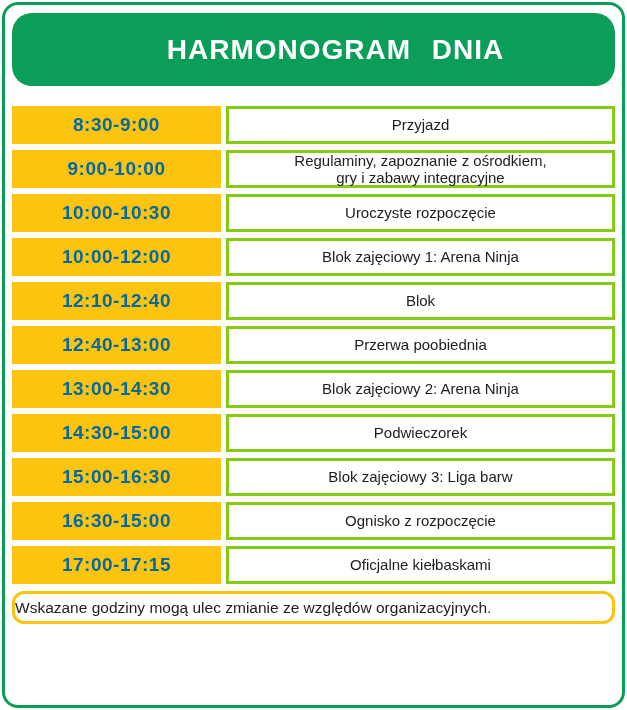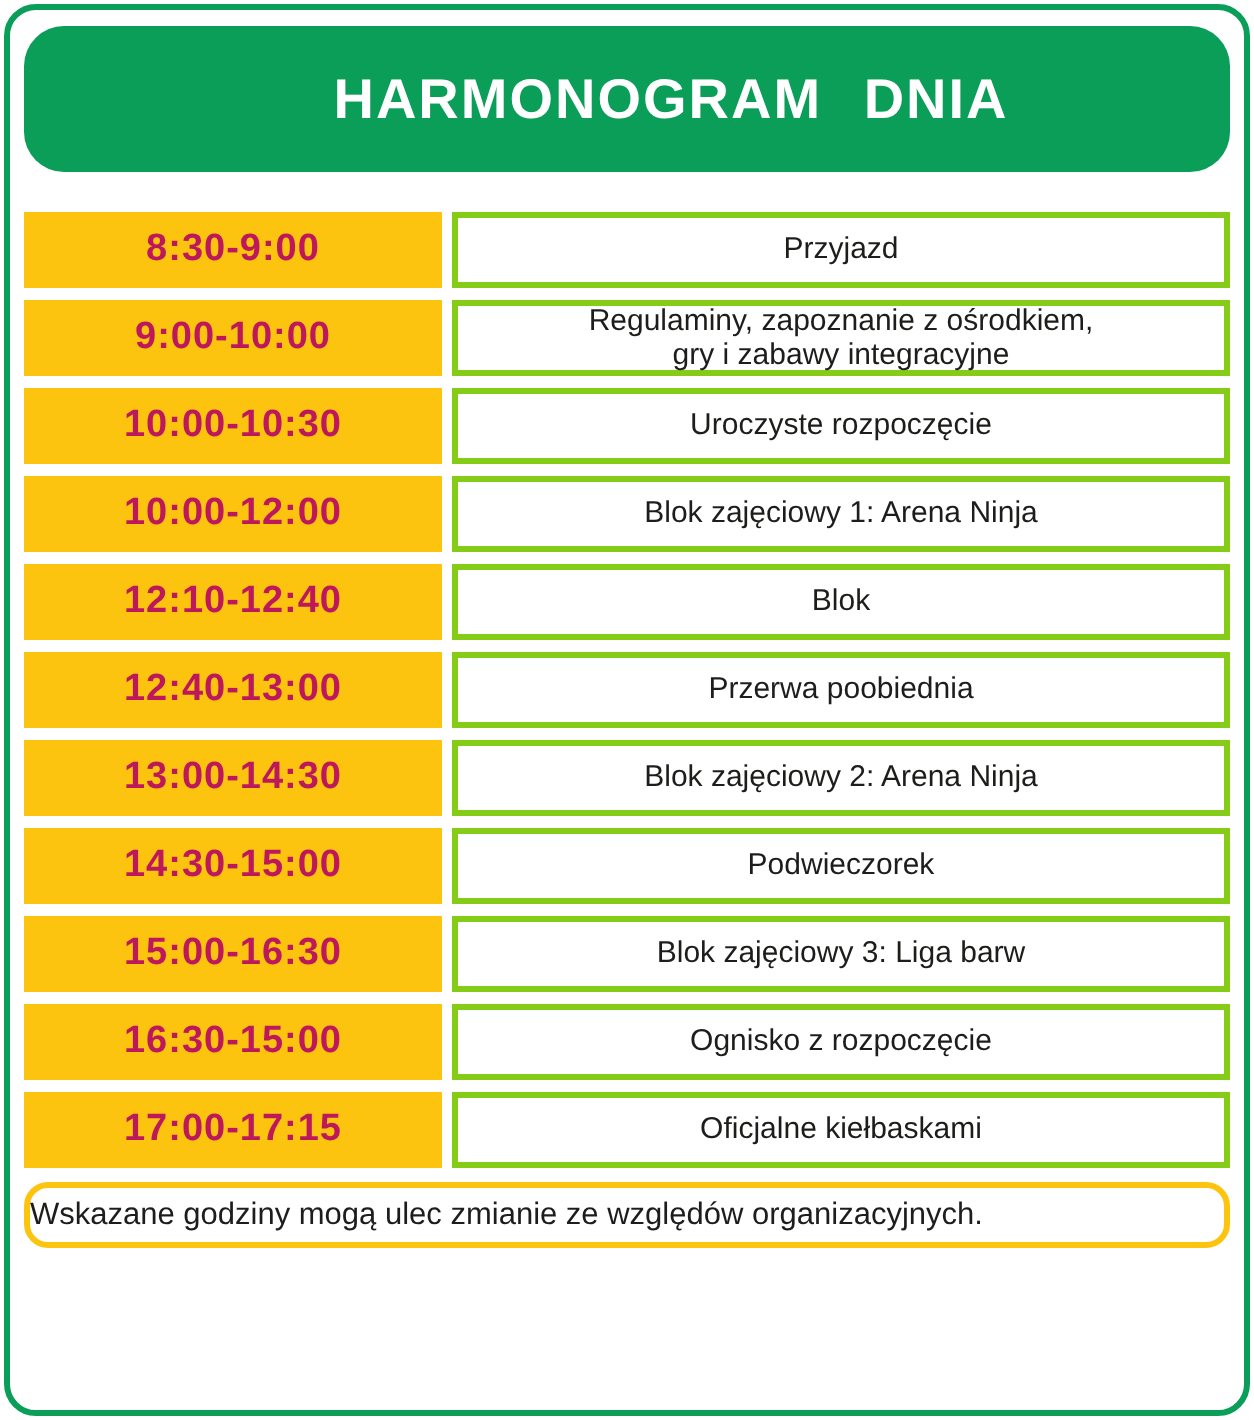--- a/index.html
+++ b/index.html
@@ -58,21 +58,21 @@
     gap: 6px;
   }
   .schedule-row {
     display: flex;
     gap: 5px;
     height: 38px;
   }
   .time-cell {
     width: 209px;
     background: #fdc40f;
-    color: #be185d;
+    color: #0369a1;
     font-size: 19px;
     font-weight: bold;
     letter-spacing: 0.5px;
     display: flex;
     align-items: center;
     justify-content: center;
     flex: none;
   }
   .activity-cell {
     flex: 1;

